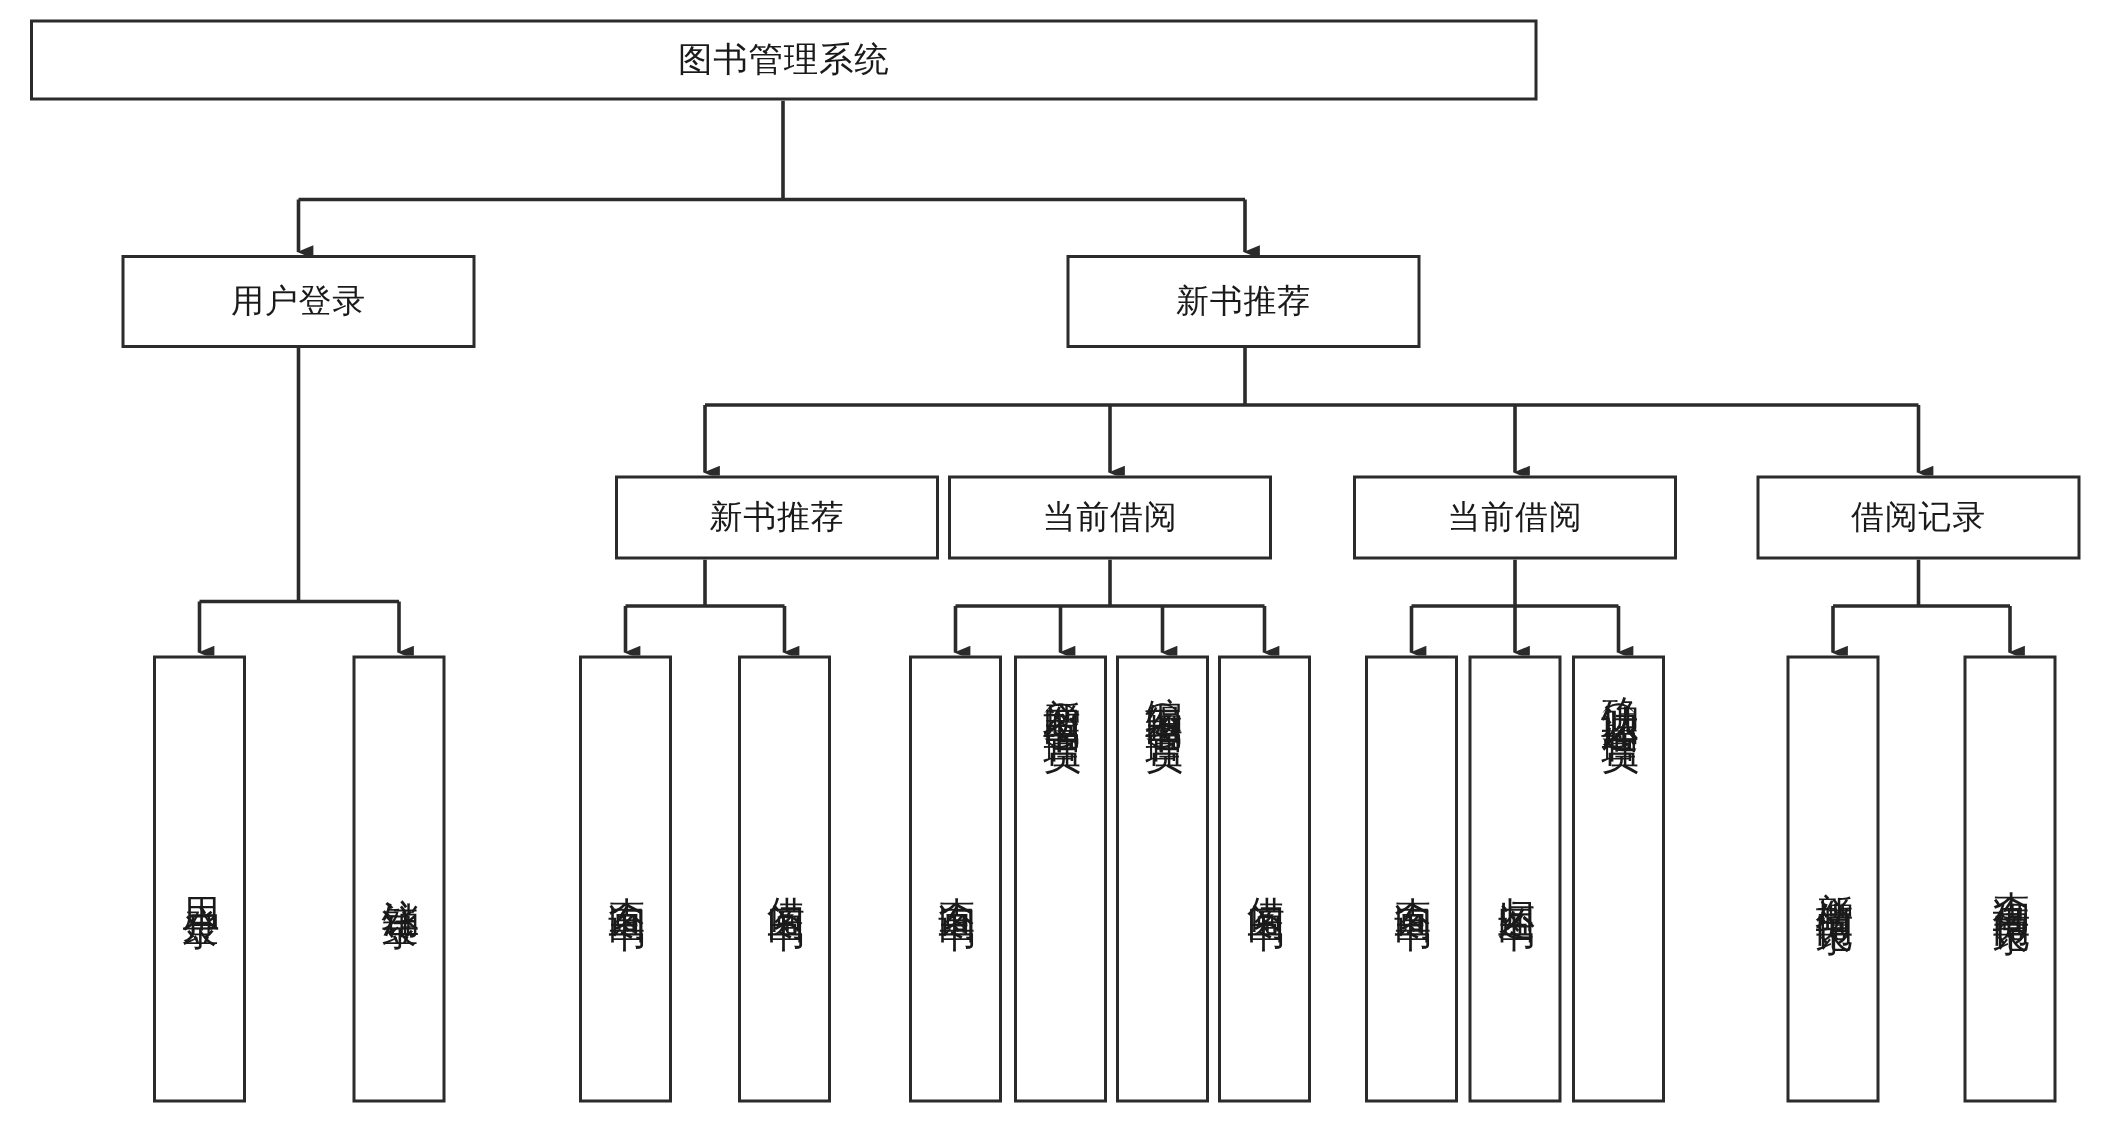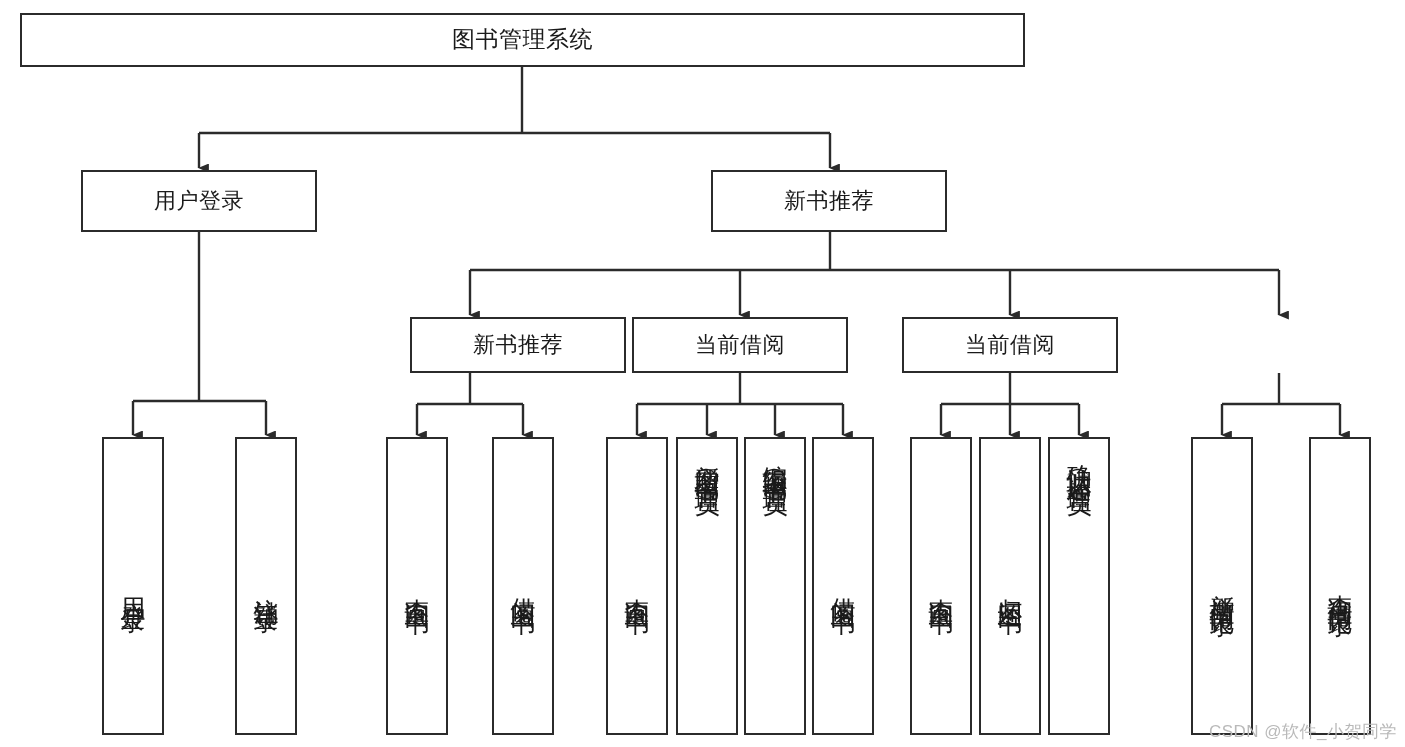--- a/index.html
+++ b/index.html
@@ -147,20 +147,23 @@
 
   <div class="node h" style="left:362px;top:317px;width:216px;height:56px;margin-left:48px;">
     <span class="lbl">新书推荐</span>
   </div>
   <div class="node h" style="left:632px;top:317px;width:216px;height:56px;">
     <span class="lbl">当前借阅</span>
   </div>
   <div class="node h" style="left:902px;top:317px;width:216px;height:56px;">
     <span class="lbl">当前借阅</span>
   </div>
+  <div class="node h" style="left:1171px;top:317px;width:216px;height:56px;">
+    <span class="lbl">借阅记录</span>
+  </div>
 
   <div class="node v center" style="left:102px;top:437px;width:62px;height:298px;">
     <span class="lbl">用户登录</span>
   </div>
   <div class="node v center" style="left:235px;top:437px;width:62px;height:298px;">
     <span class="lbl">注销登录</span>
   </div>
 
   <div class="node v center" style="left:386px;top:437px;width:62px;height:298px;">
     <span class="lbl">查询图书</span>
@@ -192,15 +195,14 @@
     <span class="lbl">确认归还（管理员）</span>
   </div>
 
   <div class="node v center" style="left:1191px;top:437px;width:62px;height:298px;">
     <span class="lbl">新增借阅记录</span>
   </div>
   <div class="node v center" style="left:1309px;top:437px;width:62px;height:298px;">
     <span class="lbl">查询借阅记录</span>
   </div>
 
-  <div id="watermark">CSDN @软件_小贺同学</div>
 
 </div>
 
 </body></html>

